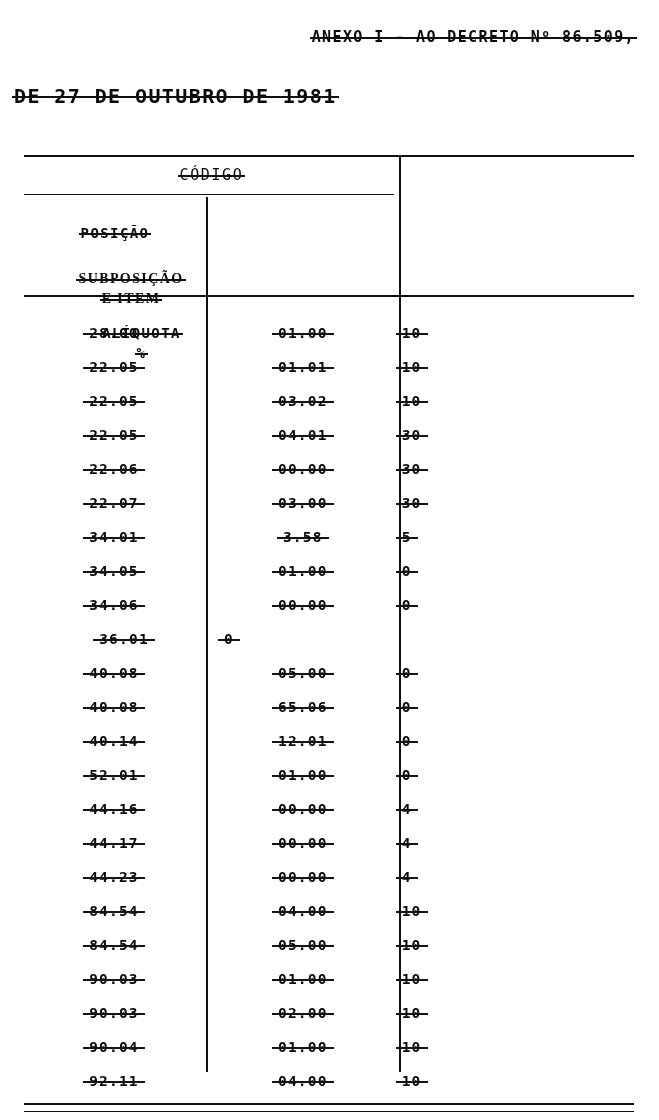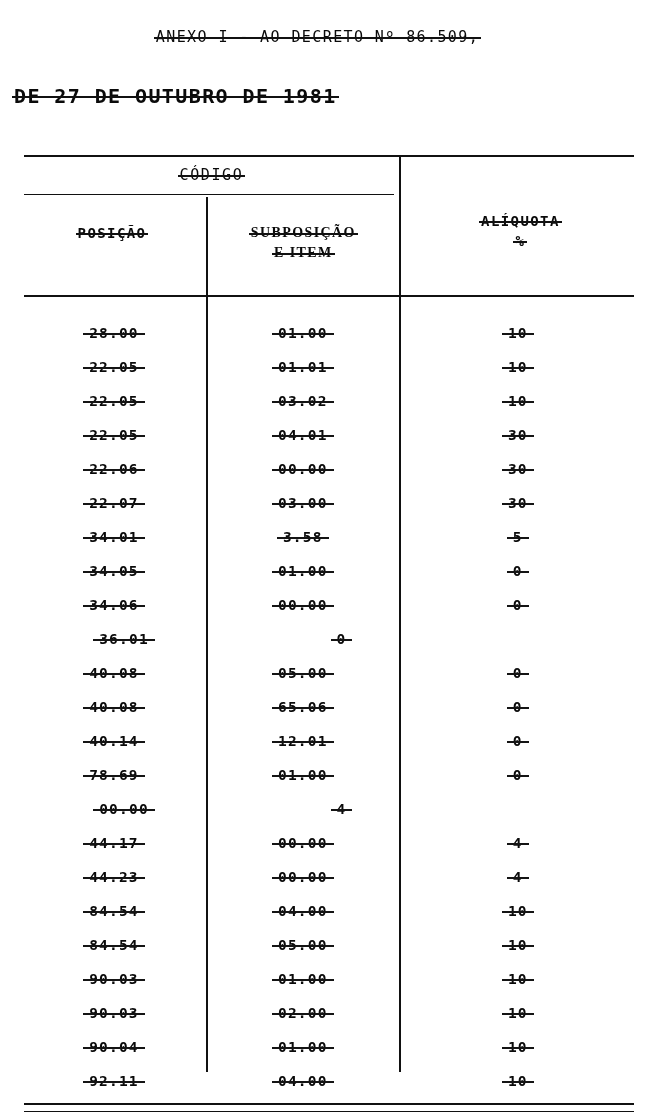--- a/index.html
+++ b/index.html
@@ -23,25 +23,25 @@
   }
 
   
   .header {
     position: absolute;
     top: 28px;
     left: 0;
     width: 659px;
   }
   .header-line1 {
-    text-align: center;
+    text-align: right;
     padding-right: 24px;
     font-size: 15px;
     letter-spacing: 1.4px;
-    font-weight: normal;
+    font-weight: bold;
     white-space: nowrap;
     position: relative;
   }
   .header-line2 {
     position: absolute;
     top: 56px;
     left: 14px;
     font-size: 20px;
     letter-spacing: 1.4px;
     font-weight: bold;
@@ -114,20 +114,21 @@
     font-size: 15px;
     letter-spacing: 1.6px;
     font-weight: normal;
     padding: 9px 0 10px 0;
   }
 
   .head-row {
     display: flex;
     width: 610px;
     height: 100px;
+    flex-direction: column;
   }
   .head-cell {
     display: flex;
     flex-direction: column;
     align-items: center;
     justify-content: flex-start;
     font-size: 14px;
     letter-spacing: 1.4px;
     font-weight: bold;
   }
@@ -141,21 +142,21 @@
     padding-top: 18px;
   }
   .row {
     display: flex;
     width: 610px;
     height: 34px;
     align-items: center;
   }
   .c-pos   { width: 182px; text-align: center; }
   .c-sub   { width: 200px; text-align: center; }
-  .c-ali   { width: 235px; text-align: center; }
+  .c-ali   { width: 235px; }
   .row span.val {
     font-size: 14.5px;
     letter-spacing: 1.2px;
     font-weight: bold;
     display: inline-block;
     position: relative;
   }
   .row span.val::after {
     content: "";
     position: absolute;
@@ -282,26 +283,27 @@
         <div class="c-ali"><span class="val">0</span></div>
       </div>
 
       <div class="row">
         <div class="c-pos"><span class="val">40.14</span></div>
         <div class="c-sub"><span class="val">12.01</span></div>
         <div class="c-ali"><span class="val">0</span></div>
       </div>
 
       <div class="row">
-        <div class="c-pos"><span class="val">78.69</span></div>
-        <div class="c-sub"><span class="val">01.00</span></div>
-        <div class="c-ali"><span class="val">0</span></div>
-      </div>
-
-      <div class="row">
+        <div class="c-pos"><span class="val">52.01</span></div>
+        <div class="c-sub"><span class="val">01.00</span></div>
+        <div class="c-ali"><span class="val">0</span></div>
+      </div>
+
+      <div class="row">
+        <div class="c-pos"><span class="val">44.16</span></div>
         <div class="c-sub"><span class="val">00.00</span></div>
         <div class="c-ali"><span class="val">4</span></div>
       </div>
 
       <div class="row">
         <div class="c-pos"><span class="val">44.17</span></div>
         <div class="c-sub"><span class="val">00.00</span></div>
         <div class="c-ali"><span class="val">4</span></div>
       </div>
 

